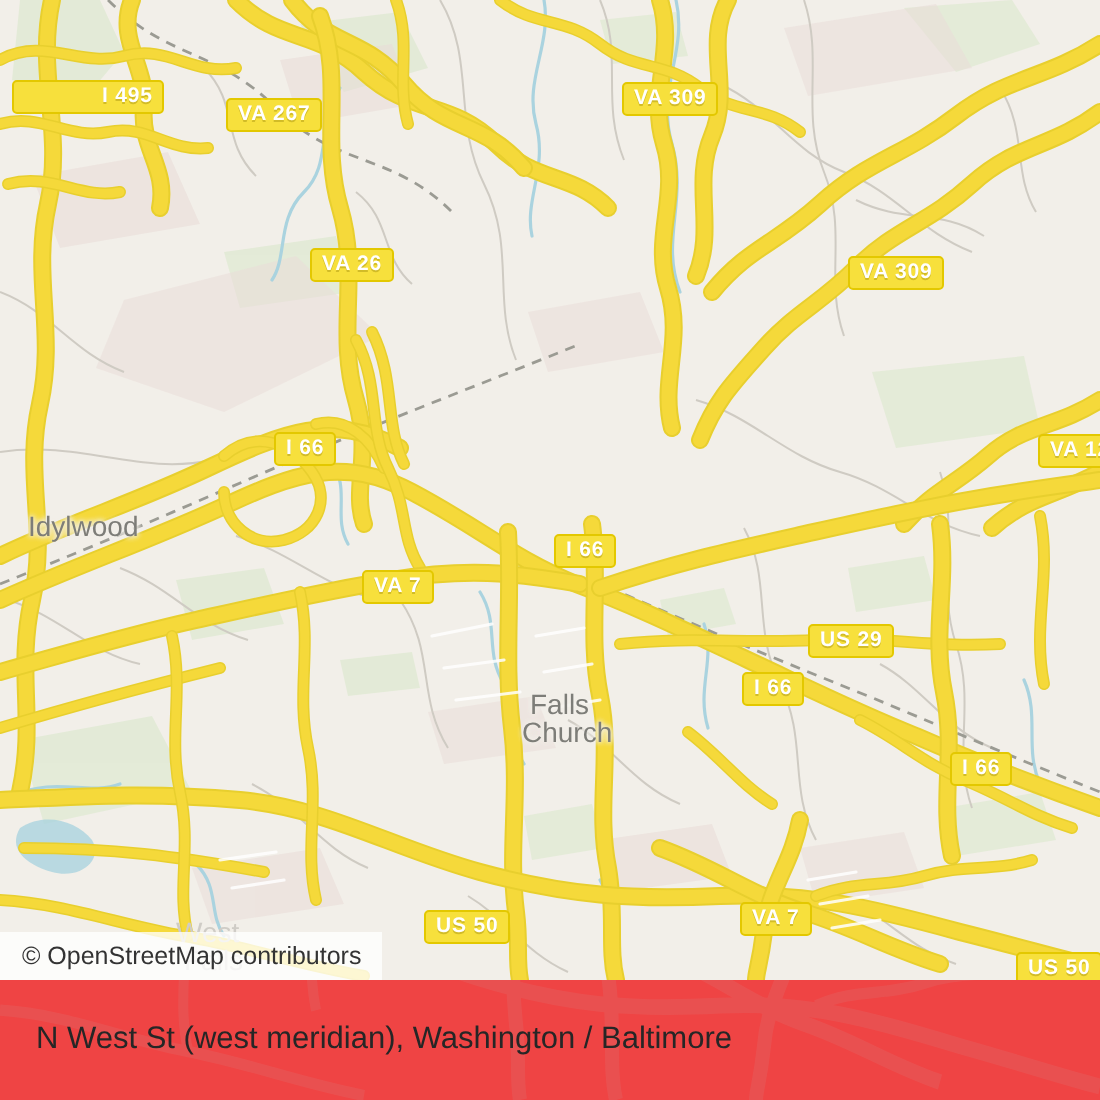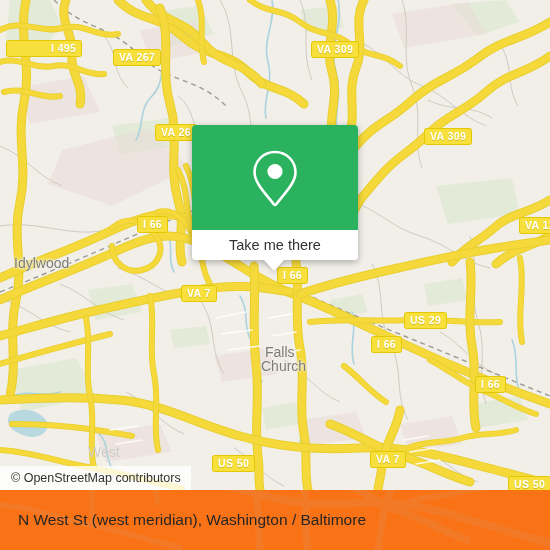--- a/index.html
+++ b/index.html
@@ -116,21 +116,21 @@
     font-family: "Liberation Sans", sans-serif;
     white-space: nowrap;
     justify-content: center;
   }
 
   
   #footer {
     position: absolute;
     left: 0; top: 490px;
     width: 550px; height: 60px;
-    background: #f97316;
+    background: #ef4444;
     display: flex;
     align-items: center;
     justify-content: space-between;
     padding: 0 10px 0 18px;
     overflow: hidden;
   }
   #footer-ghost {
     position: absolute;
     left: 0; top: -490px;
     width: 550px; height: 550px;
@@ -388,51 +388,39 @@
         <path d="M410 452 L434 448"></path>
         <path d="M416 464 L440 460"></path>
         <path d="M110 430 L138 426"></path>
         <path d="M116 444 L142 440"></path>
       </g>
     </svg>
 
     <div class="place-label" style="left:14px; top:255px;">Idylwood</div>
     <div class="place-label" style="left:265px; top:344px;">Falls</div>
     <div class="place-label" style="left:261px; top:358px;">Church</div>
-    <div class="place-label faded" style="left:88px; top:444px;">West</div>
+    <div class="place-label faded" style="left:88px; top:458px;">West</div>
     <div class="place-label faded" style="left:92px; top:472px;">Falls</div>
 
     <div class="shield" style="left:6px;   top:40px;padding-left:44px;">I 495</div>
     <div class="shield" style="left:113px; top:49px;">VA 267</div>
     <div class="shield" style="left:311px; top:41px;">VA 309</div>
     <div class="shield" style="left:155px; top:124px;">VA 26</div>
     <div class="shield" style="left:424px; top:128px;">VA 309</div>
     <div class="shield" style="left:137px; top:216px;">I 66</div>
     <div class="shield" style="left:519px; top:217px;">VA 12</div>
     <div class="shield" style="left:277px; top:267px;">I 66</div>
     <div class="shield" style="left:404px; top:266px;margin-top:46px;">US 29</div>
     <div class="shield" style="left:181px; top:285px;">VA 7</div>
     <div class="shield" style="left:371px; top:336px;">I 66</div>
     <div class="shield" style="left:475px; top:376px;">I 66</div>
     <div class="shield" style="left:212px; top:455px;">US 50</div>
     <div class="shield" style="left:370px; top:451px;">VA 7</div>
     <div class="shield" style="left:508px; top:476px;">US 50</div>
 
-    <div id="card">
-      <div id="card-tail"></div>
-      <div id="card-top">
-        <svg width="54" height="60" viewBox="0 0 54 60">
-          <path d="M27 4 C15.5 4 6.5 13 6.5 24.4 C6.5 35 18 46 26 56.5 C26.5 57.1 27.5 57.1 28 56.5 C36 46 47.5 35 47.5 24.4 C47.5 13 38.5 4 27 4 Z" fill="none" stroke="#ffffff" stroke-width="2.6" stroke-linejoin="round"></path>
-          <circle cx="27" cy="23.5" r="7.6" fill="#ffffff"></circle>
-        </svg>
-      </div>
-      <div id="card-bottom">
-        <span id="card-label">Take me there</span>
-      </div>
-    </div>
 
     <div id="attribution">
       <span>© OpenStreetMap contributors</span>
     </div>
   </div>
 
   <div id="footer">
 
     <svg id="footer-ghost" width="550" height="550" viewBox="0 0 550 490" preserveAspectRatio="none">
       <g>

